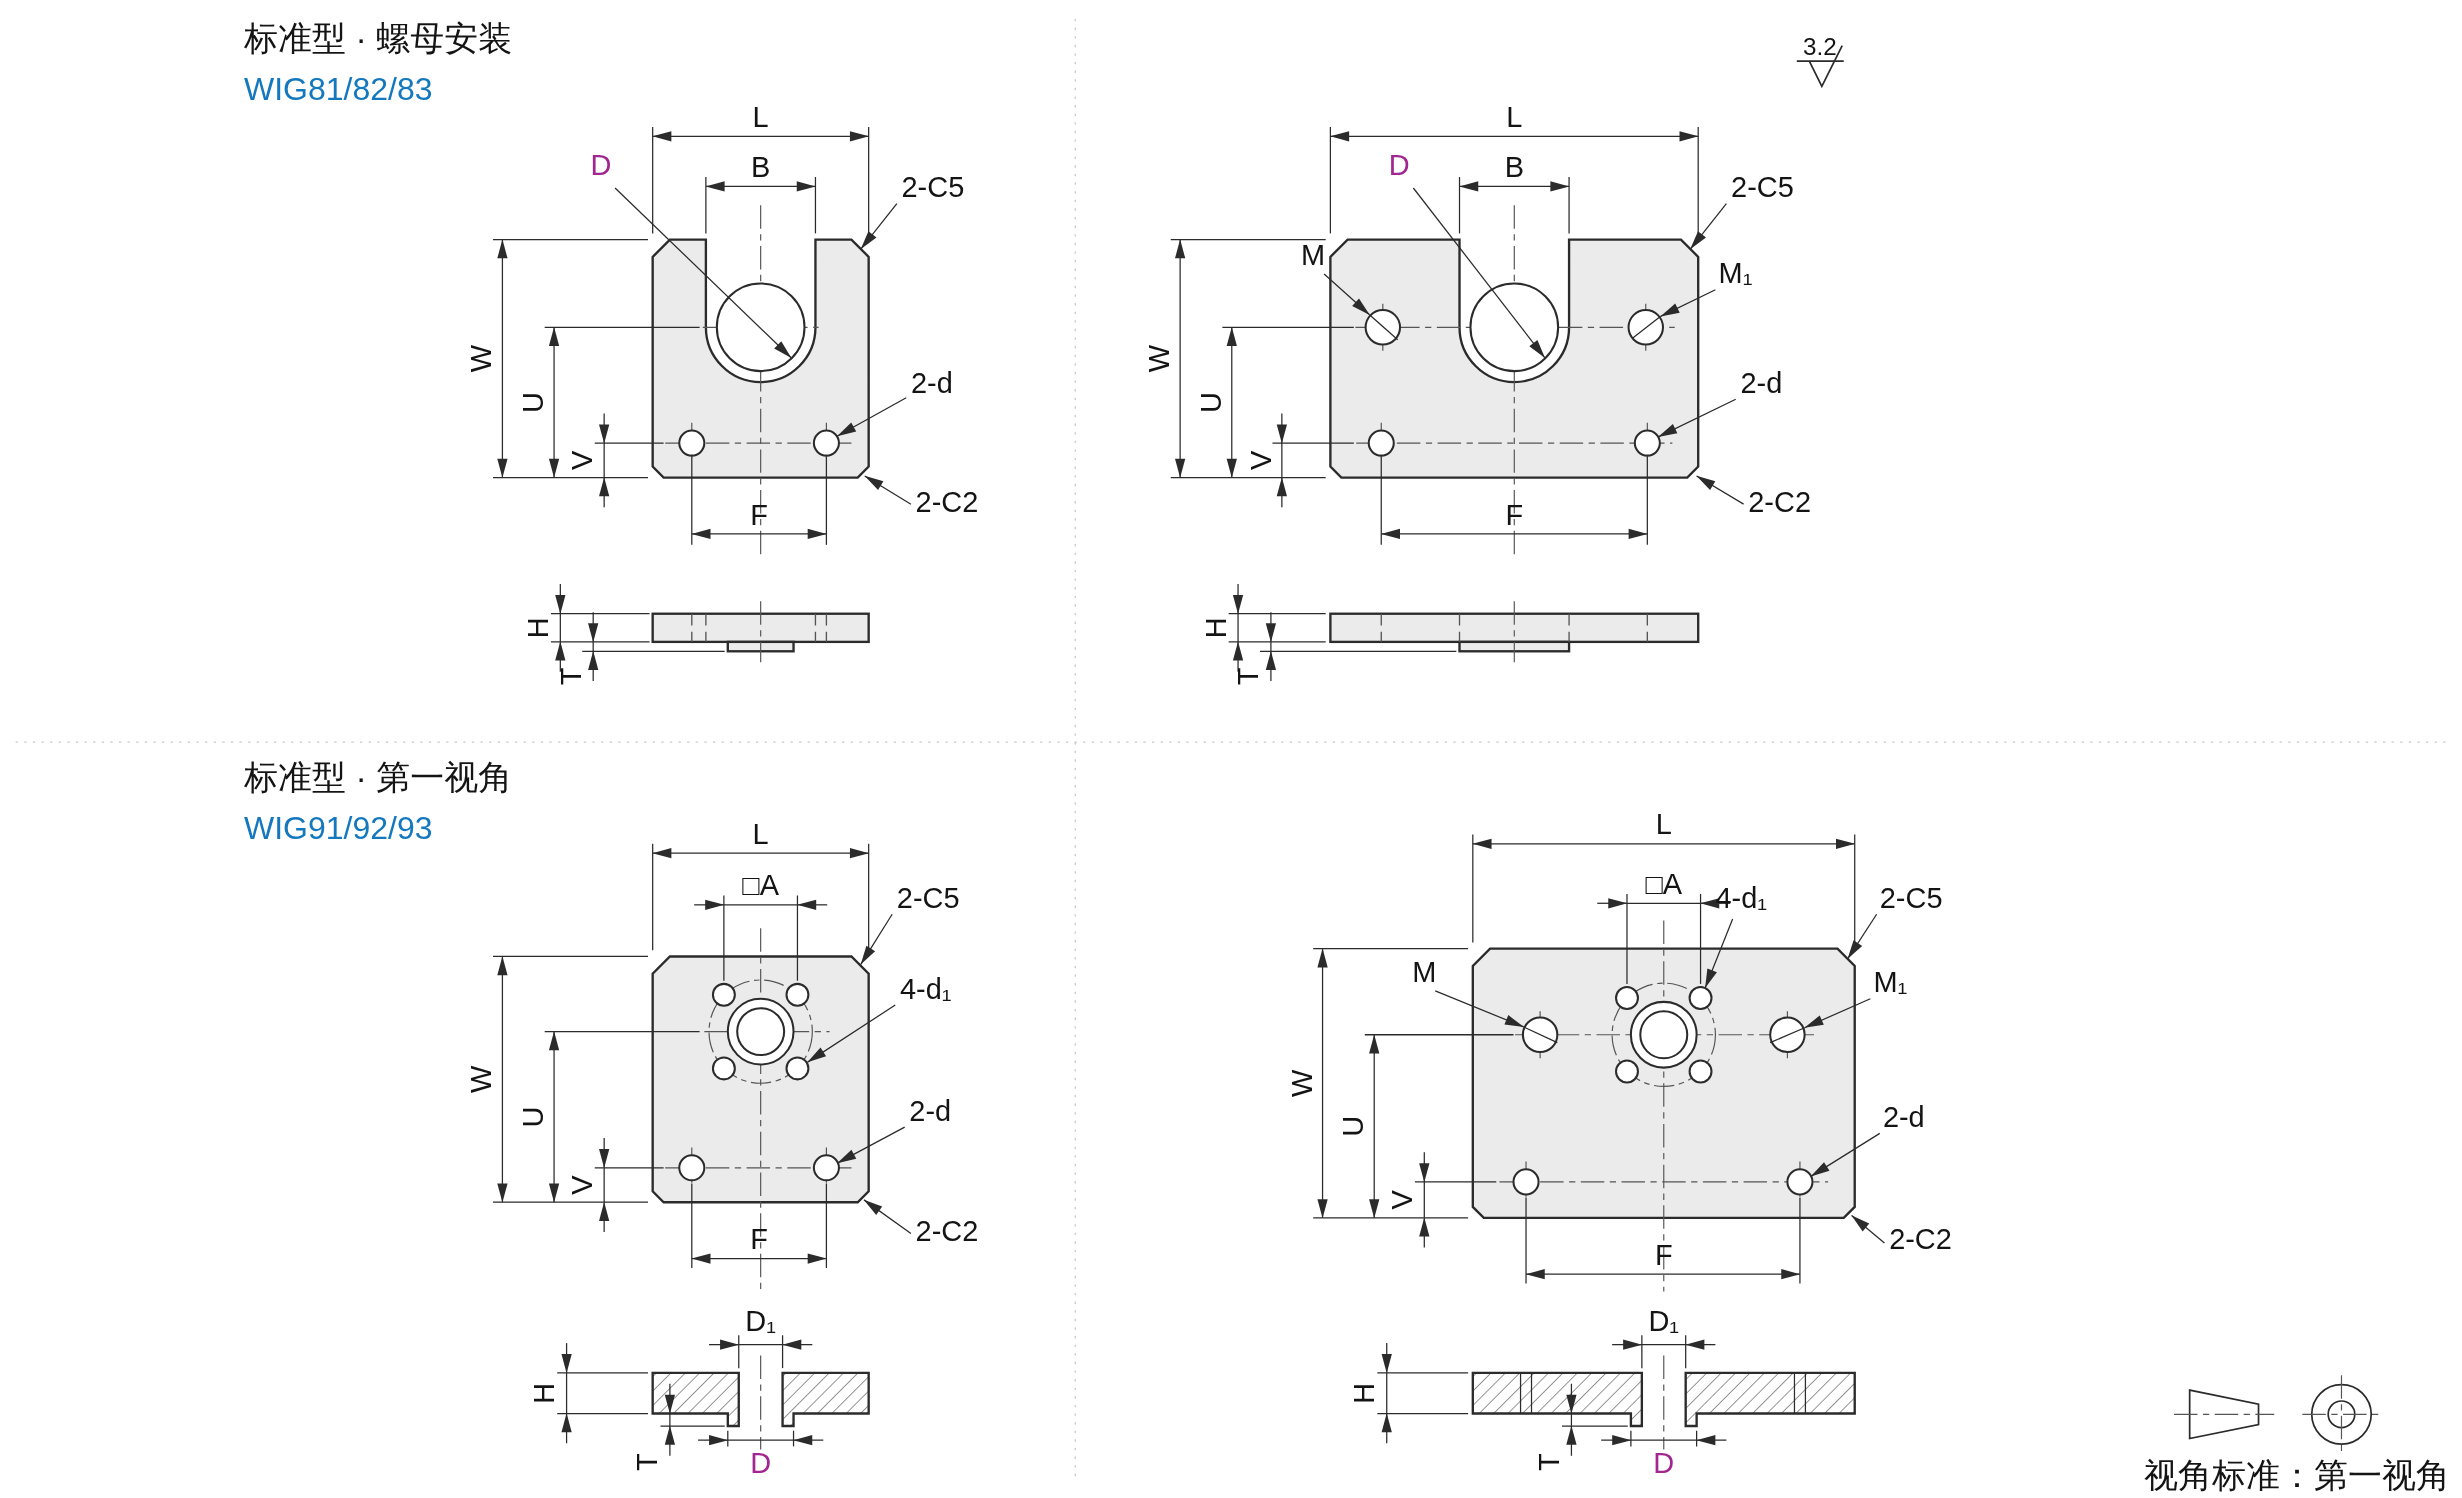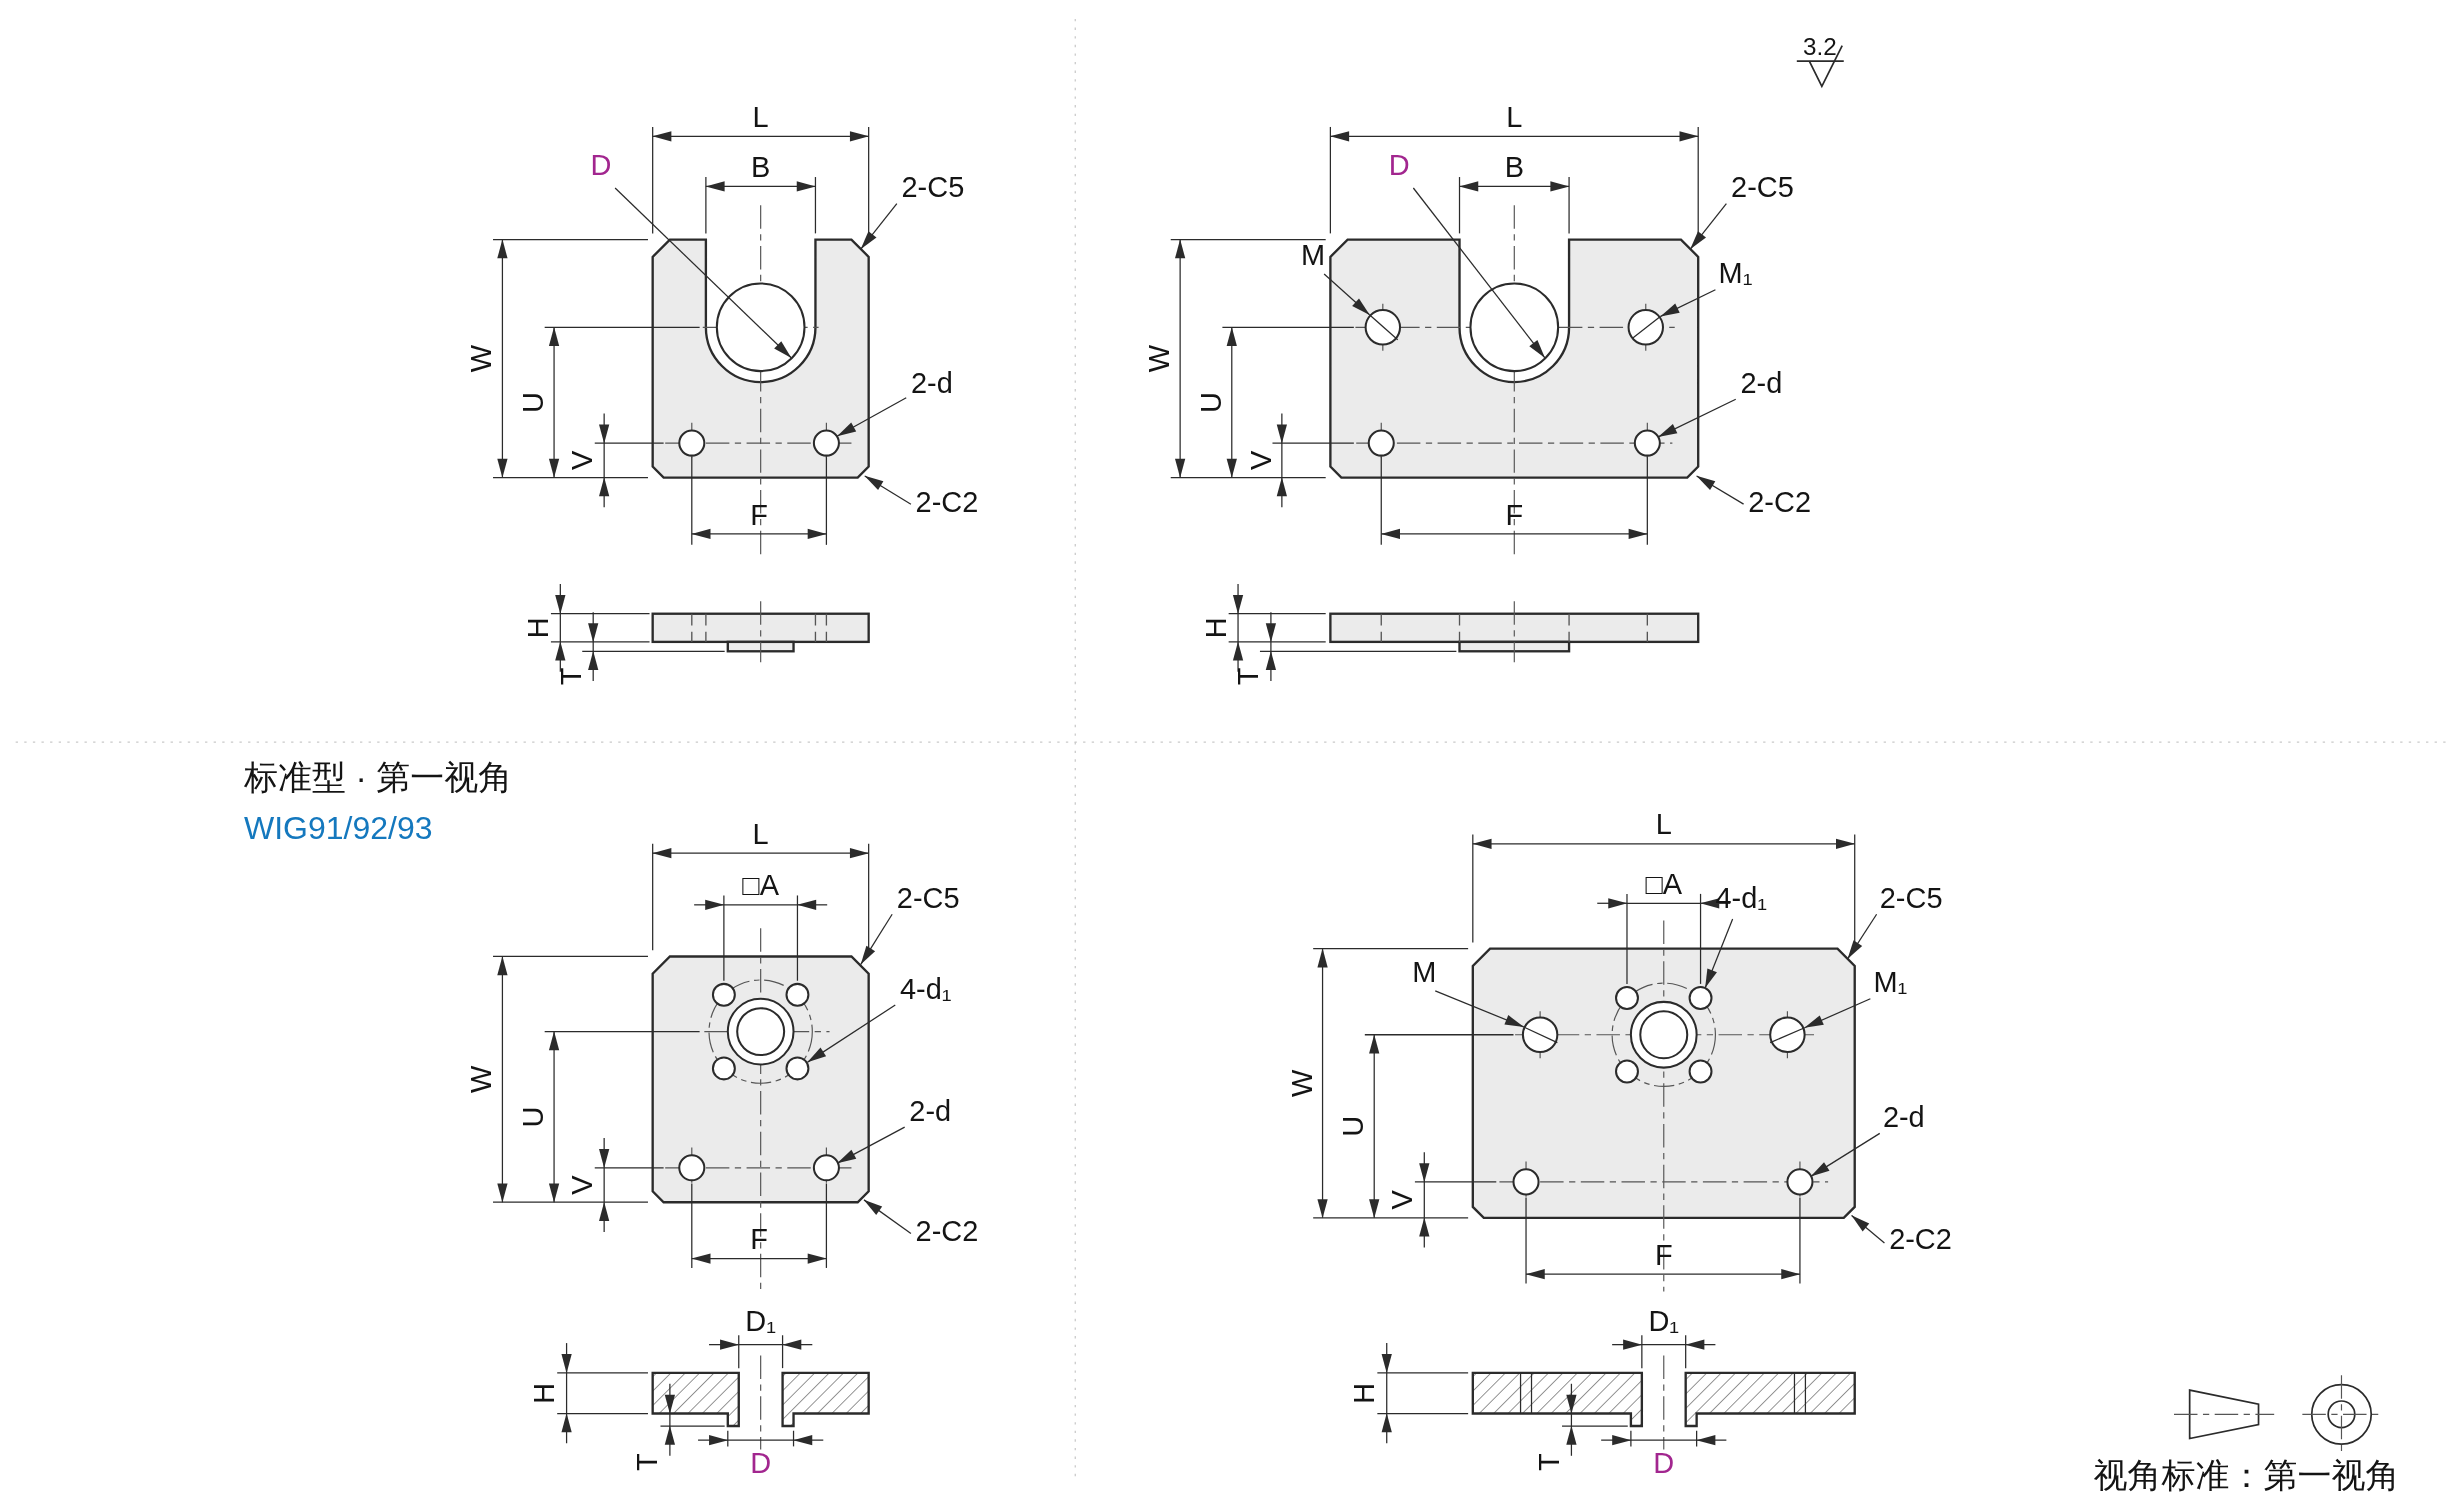--- a/index.html
+++ b/index.html
@@ -18,21 +18,21 @@
   .hatchf{fill:url(#hatch);stroke:#2b2b2b;stroke-width:3;}
   .sym{stroke:#2b2b2b;stroke-width:2.2;fill:none;}
   .div{stroke:#c9c9c9;stroke-width:1.6;stroke-dasharray:3 8;}
   .lbl{font-size:37px;fill:#141414;}
   .lblS{font-size:31px;fill:#141414;}
   .lblM{font-size:37px;fill:#a2268f;}
   .mid{text-anchor:middle;}
   .tblock{position:absolute;}
   .t1{font-size:34px;color:#141414;margin:0 0 9.4px 0;}
   .t2{font-size:32px;color:#1478be;margin:0;}
-  .caption{position:absolute;left:2043px;top:1453px;width:407px;text-align:center;
+  .caption{position:absolute;left:2043px;top:1453px;width:407px;text-align:right;
            font-size:34px;color:#141414;}
 </style>
 </head>
 <body>
 
 <div class="page">
 
 <svg width="2462" height="1499" viewBox="0 0 3146 1915">
 <defs>
   <marker id="arr" viewBox="0 0 14 8" refX="13.2" refY="4" markerWidth="27" markerHeight="16" markerUnits="userSpaceOnUse" orient="auto-start-reverse">
@@ -481,20 +481,24 @@
 <g>
   <path class="sym" d="M2798,1776 L2798,1838 L2886,1820 L2886,1794 Z"></path>
   <line class="cl" x1="2778" y1="1807" x2="2906" y2="1807"></line>
   <circle class="sym" cx="2992" cy="1807" r="38"></circle>
   <circle class="sym" cx="2992" cy="1807" r="17"></circle>
   <line class="cl" x1="2942" y1="1807" x2="3042" y2="1807"></line>
   <line class="cl" x1="2992" y1="1757" x2="2992" y2="1857"></line>
 </g>
 </svg>
 
+<div class="tblock" style="left:244px;top:15.7px">
+  <div class="t1">标准型 · 螺母安装</div>
+  <div class="t2">WIG81/82/83</div>
+</div>
 <div class="tblock" style="left:244px;top:755px">
   <div class="t1">标准型 · 第一视角</div>
   <div class="t2">WIG91/92/93</div>
 </div>
 
 <div class="caption">视角标准：第一视角</div>
 
 </div>
 
 

